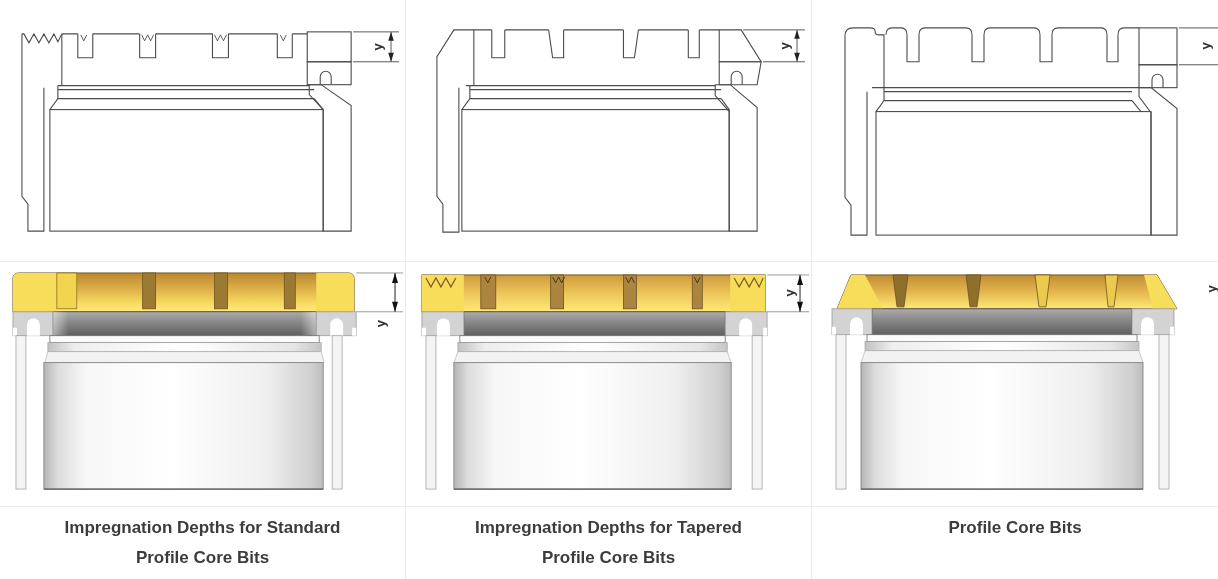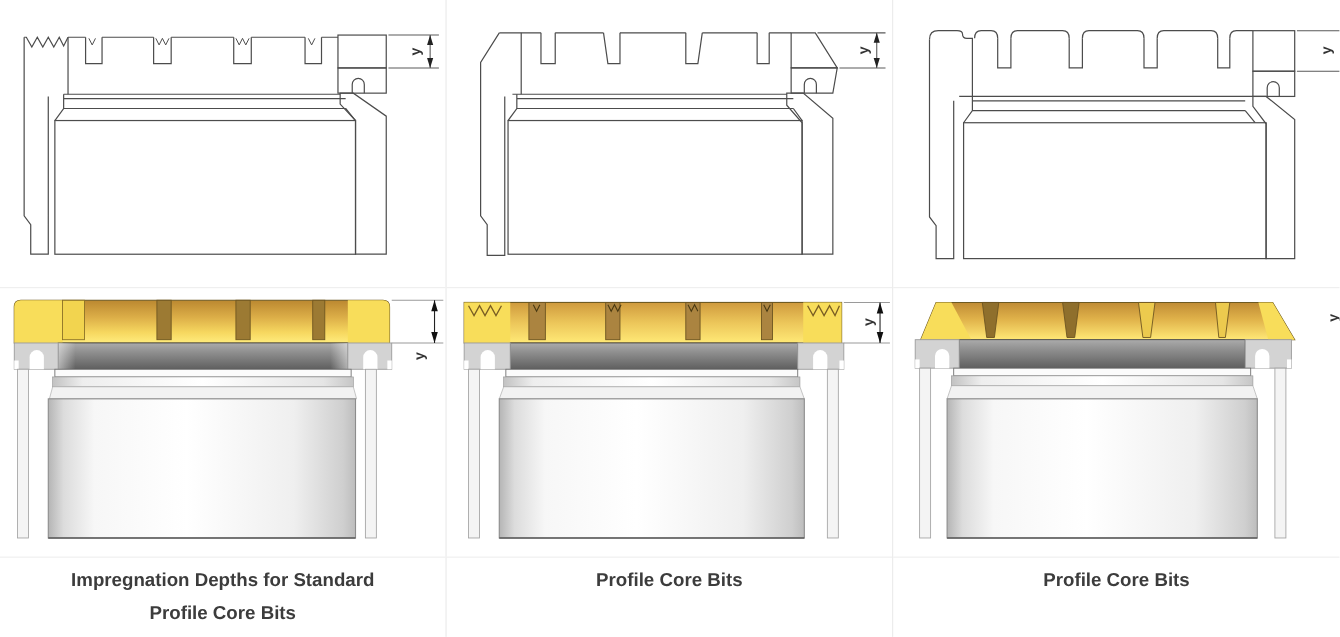--- a/index.html
+++ b/index.html
@@ -280,20 +280,21 @@
         </g>
         <g>
           <path class="rdimln" d="M362,13 H404 M362,50 H404"></path>
           <line x1="395" y1="13" x2="395" y2="50" stroke="#222" stroke-width="1"></line>
           <path d="M395,13 L392,23 L398,23 Z M395,50 L392,40 L398,40 Z" fill="#111"></path>
           <text class="dimy" font-size="9" transform="translate(386,31) rotate(-90)" text-anchor="middle" dy="3">y</text>
         </g>
       </svg>
     </div>
     <div class="cell cell-caption">
+      <div class="cap-line">Impregnation Depths for Tapered</div>
       <div class="cap-line">Profile Core Bits</div>
     </div>
   </div>
 
   <div class="col">
     <div class="cell cell-drawing">
       <svg width="406" height="261" viewBox="0 0 406 262" preserveAspectRatio="none">
         <defs>
           <pattern id="d3dots" width="16" height="16" patternUnits="userSpaceOnUse">
             <g fill="#333">

